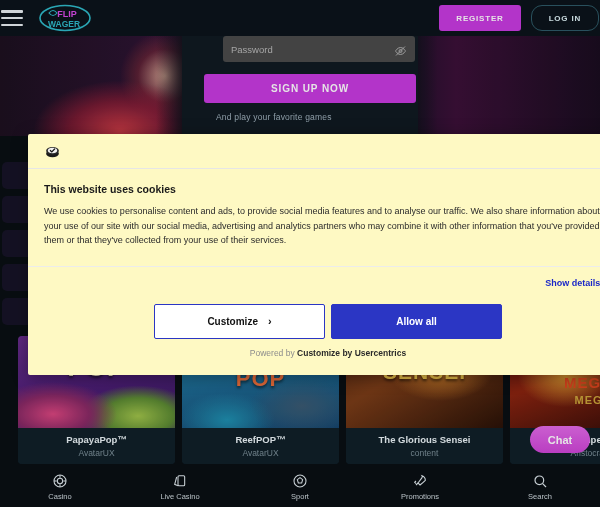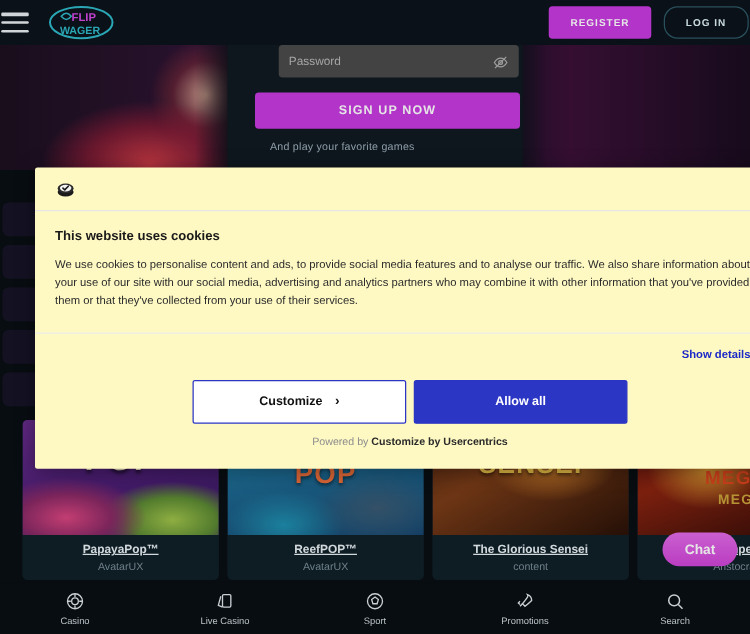--- a/index.html
+++ b/index.html
@@ -80,21 +80,21 @@
   .cards { position:absolute; left:0; top:336px; width:600px; height:130px; }
   .card {
     position:absolute; top:0; width:157px; height:128px; border-radius:4px; overflow:hidden;
     background:#10202a; cursor:pointer;
   }
   .card .art { position:absolute; left:0; top:0; width:157px; height:92px; overflow:hidden; }
   .card .meta {
     position:absolute; left:0; bottom:0; width:157px; height:36px; background:#102029;
     display:flex; flex-direction:column; align-items:center; justify-content:center; gap:3px;
   }
-  .card .t { font-size:9.5px; color:#eaf2f6; font-weight:700;text-decoration:underline; }
+  .card .t { font-size:9.5px; color:#eaf2f6; font-weight:700; }
   .card .p { font-size:8.5px; color:#7c8f99; }
 
   .art-papaya { background:
       radial-gradient(ellipse 80px 40px at 35px 78px, #d9457f 0%, #8a2a66 45%, rgba(80,30,90,0) 80%),
       radial-gradient(ellipse 70px 36px at 120px 80px, #9fc24a 0%, #5c8a33 50%, rgba(60,70,40,0) 85%),
       linear-gradient(160deg,#6a2d8e 0%,#4e1f77 45%,#3b1a63 100%); }
   .art-reef { background:
       radial-gradient(ellipse 70px 40px at 120px 70px, #3a5a72 0%, rgba(30,60,90,0) 75%),
       radial-gradient(ellipse 60px 34px at 45px 84px, #1f8fb0 0%, rgba(20,80,110,0) 80%),
       linear-gradient(170deg,#2aa3c4 0%,#1d6d96 40%,#16456e 100%); }

